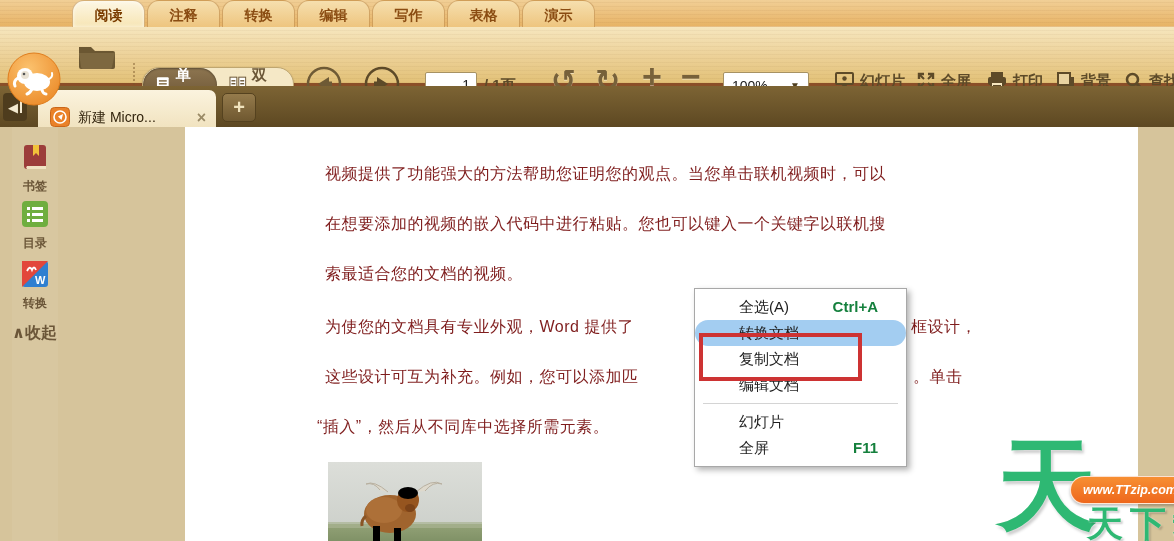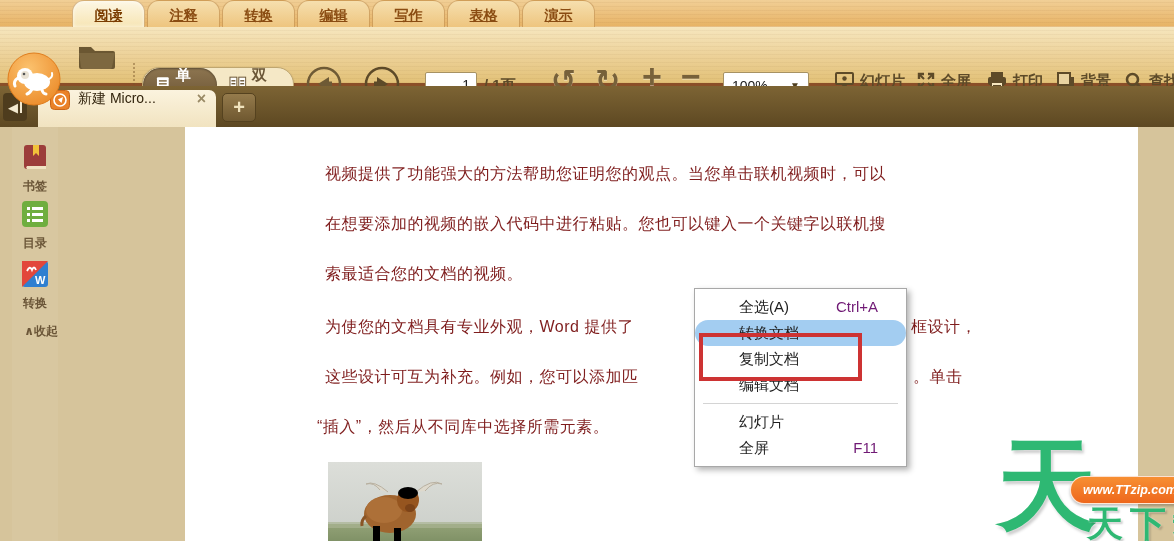--- a/index.html
+++ b/index.html
@@ -11,21 +11,21 @@
   .menubar{position:absolute;left:0;top:0;width:1174px;height:27px;
     background:linear-gradient(#f1cf96,#e7b264);
     box-shadow:inset 0 -1px 0 rgba(255,255,255,.25);}
   .menubar::before{content:"";position:absolute;inset:0;
     background:repeating-linear-gradient(0deg,rgba(120,70,20,.06) 0 1px,transparent 1px 4px);}
   .menu-tabs{position:absolute;left:72px;top:0;display:flex;height:27px;}
   .menu-tab{position:relative;width:73px;height:27px;line-height:29px;text-align:center;
     font-size:14px;font-weight:bold;color:#8a4c12;cursor:default;
     background:linear-gradient(#f6dfae,#eec57f);
     border:1px solid rgba(170,110,40,.45);border-bottom:none;
-    border-radius:12px 12px 0 0;margin-right:2px;box-sizing:border-box;text-decoration:underline;}
+    border-radius:12px 12px 0 0;margin-right:2px;box-sizing:border-box;}
   .menu-tab.active{background:linear-gradient(#fdf7e4,#f7e5b4);color:#7a3c00;
     box-shadow:0 0 4px rgba(255,255,255,.7) inset;}
 
   
   .toolbar{position:absolute;left:0;top:27px;width:1174px;height:59px;
     background:linear-gradient(#f6e6be,#ecd096 55%,#e2c177);
     border-bottom:3px solid #8a4f28;box-sizing:border-box;}
   .toolbar::before{content:"";position:absolute;inset:0;
     background:repeating-linear-gradient(0deg,rgba(110,70,20,.05) 0 1px,transparent 1px 4px);
     pointer-events:none;}
@@ -65,51 +65,51 @@
 
   
   .tabbar{position:absolute;left:0;top:86px;width:1174px;height:41px;
     background:linear-gradient(#7d6434,#5d4822);}
   .collapse-btn{position:absolute;left:3px;top:7px;width:24px;height:28px;border-radius:4px;
     background:#4e3c1d;display:flex;align-items:center;justify-content:center;cursor:pointer;}
   .collapse-btn .tri{color:#f4ead0;font-size:13px;line-height:1;}
   .collapse-btn .bar{width:2px;height:12px;background:#f4ead0;margin-left:2px;}
   .doc-tab{position:absolute;left:38px;top:4px;width:178px;height:37px;
     background:linear-gradient(#fbf3de,#f1e3c0);border-radius:7px 7px 0 0;
-    display:flex;align-items:flex-start;padding:0 10px 0 12px;box-sizing:border-box;cursor:pointer;}
+    display:flex;align-items:flex-end;padding:0 10px 0 12px;box-sizing:border-box;cursor:pointer;}
   .doc-tab .title{flex:1;font-size:14px;color:#33250e;margin-left:8px;white-space:nowrap;
     overflow:hidden;}
   .doc-tab .close{font-size:16px;color:#98herit;color:#9a8a66;font-weight:bold;cursor:pointer;}
   .newtab-btn{position:absolute;left:222px;top:7px;width:34px;height:29px;border-radius:5px;
     background:linear-gradient(#957b4c,#6f5830);border:1px solid #55421f;box-sizing:border-box;
     color:#f0e3bd;font-size:20px;font-weight:bold;display:flex;align-items:center;
     justify-content:center;cursor:pointer;}
 
   
   .content{position:absolute;left:12px;top:127px;width:1174px;height:320px;background:#d6c49b;}
   .sidebar{position:absolute;left:0;top:0;width:46px;height:414px;background:#d8c7a0;}
   .side-item{position:absolute;left:0;width:46px;text-align:center;cursor:pointer;}
   .side-item .lbl{display:block;font-size:12px;color:#6b5638;margin-top:2px;font-weight:bold;}
-  .side-collapse{position:absolute;left:0;top:196px;width:46px;text-align:right;
-    font-size:12px;color:#6b5638;font-weight:bold;cursor:pointer;white-space:nowrap;}
+  .side-collapse{position:absolute;left:0;top:196px;width:46px;text-align:left;
+    font-size:16px;color:#6b5638;font-weight:bold;cursor:pointer;white-space:nowrap;}
 
   .page{position:absolute;left:173px;top:0;width:953px;height:414px;background:#fff;}
 
   .docline{position:absolute;font-size:16px;color:#7f1d1d;letter-spacing:.5px;
     white-space:nowrap;z-index:5;text-align:center;}
 
   .cowimg{position:absolute;left:316px;top:335px;width:154px;height:95px;z-index:5;}
 
   
   .ctxmenu{position:absolute;left:682px;top:161px;width:213px;z-index:30;background:#fff;
     border:1px solid #a8a8a8;box-shadow:3px 3px 6px rgba(0,0,0,.3);
     padding:5px 0;box-sizing:border-box;}
   .ctxitem{height:26px;line-height:26px;padding:0 28px 0 44px;font-size:15px;color:#1e1e1e;
     display:flex;justify-content:space-between;cursor:pointer;white-space:nowrap;gap:20px;}
-  .ctxitem .sc{color:#701a75;}
+  .ctxitem .sc{color:#15803d;font-weight:bold;}
   .ctxitem.hl{background:#a3cdf1;border-radius:13px;}
   .ctxsep{height:1px;background:#d4d4d4;margin:5px 8px;}
   .redbox{position:absolute;left:687px;top:206px;width:155px;height:40px;
     border:4px solid #cd3333;z-index:31;pointer-events:none;}
 
   
   .watermark{position:absolute;left:985px;top:325px;width:200px;height:90px;z-index:40;}
   .wm-big{position:absolute;left:0;top:-22px;font-size:100px;font-weight:900;color:#2eb873;
     text-shadow:0 0 2px rgba(255,255,255,.8),2px 3px 3px rgba(0,0,0,.2);line-height:1.1;}
   .wm-pill{position:absolute;left:73px;top:24px;height:26px;padding:0 12px;border-radius:14px;

